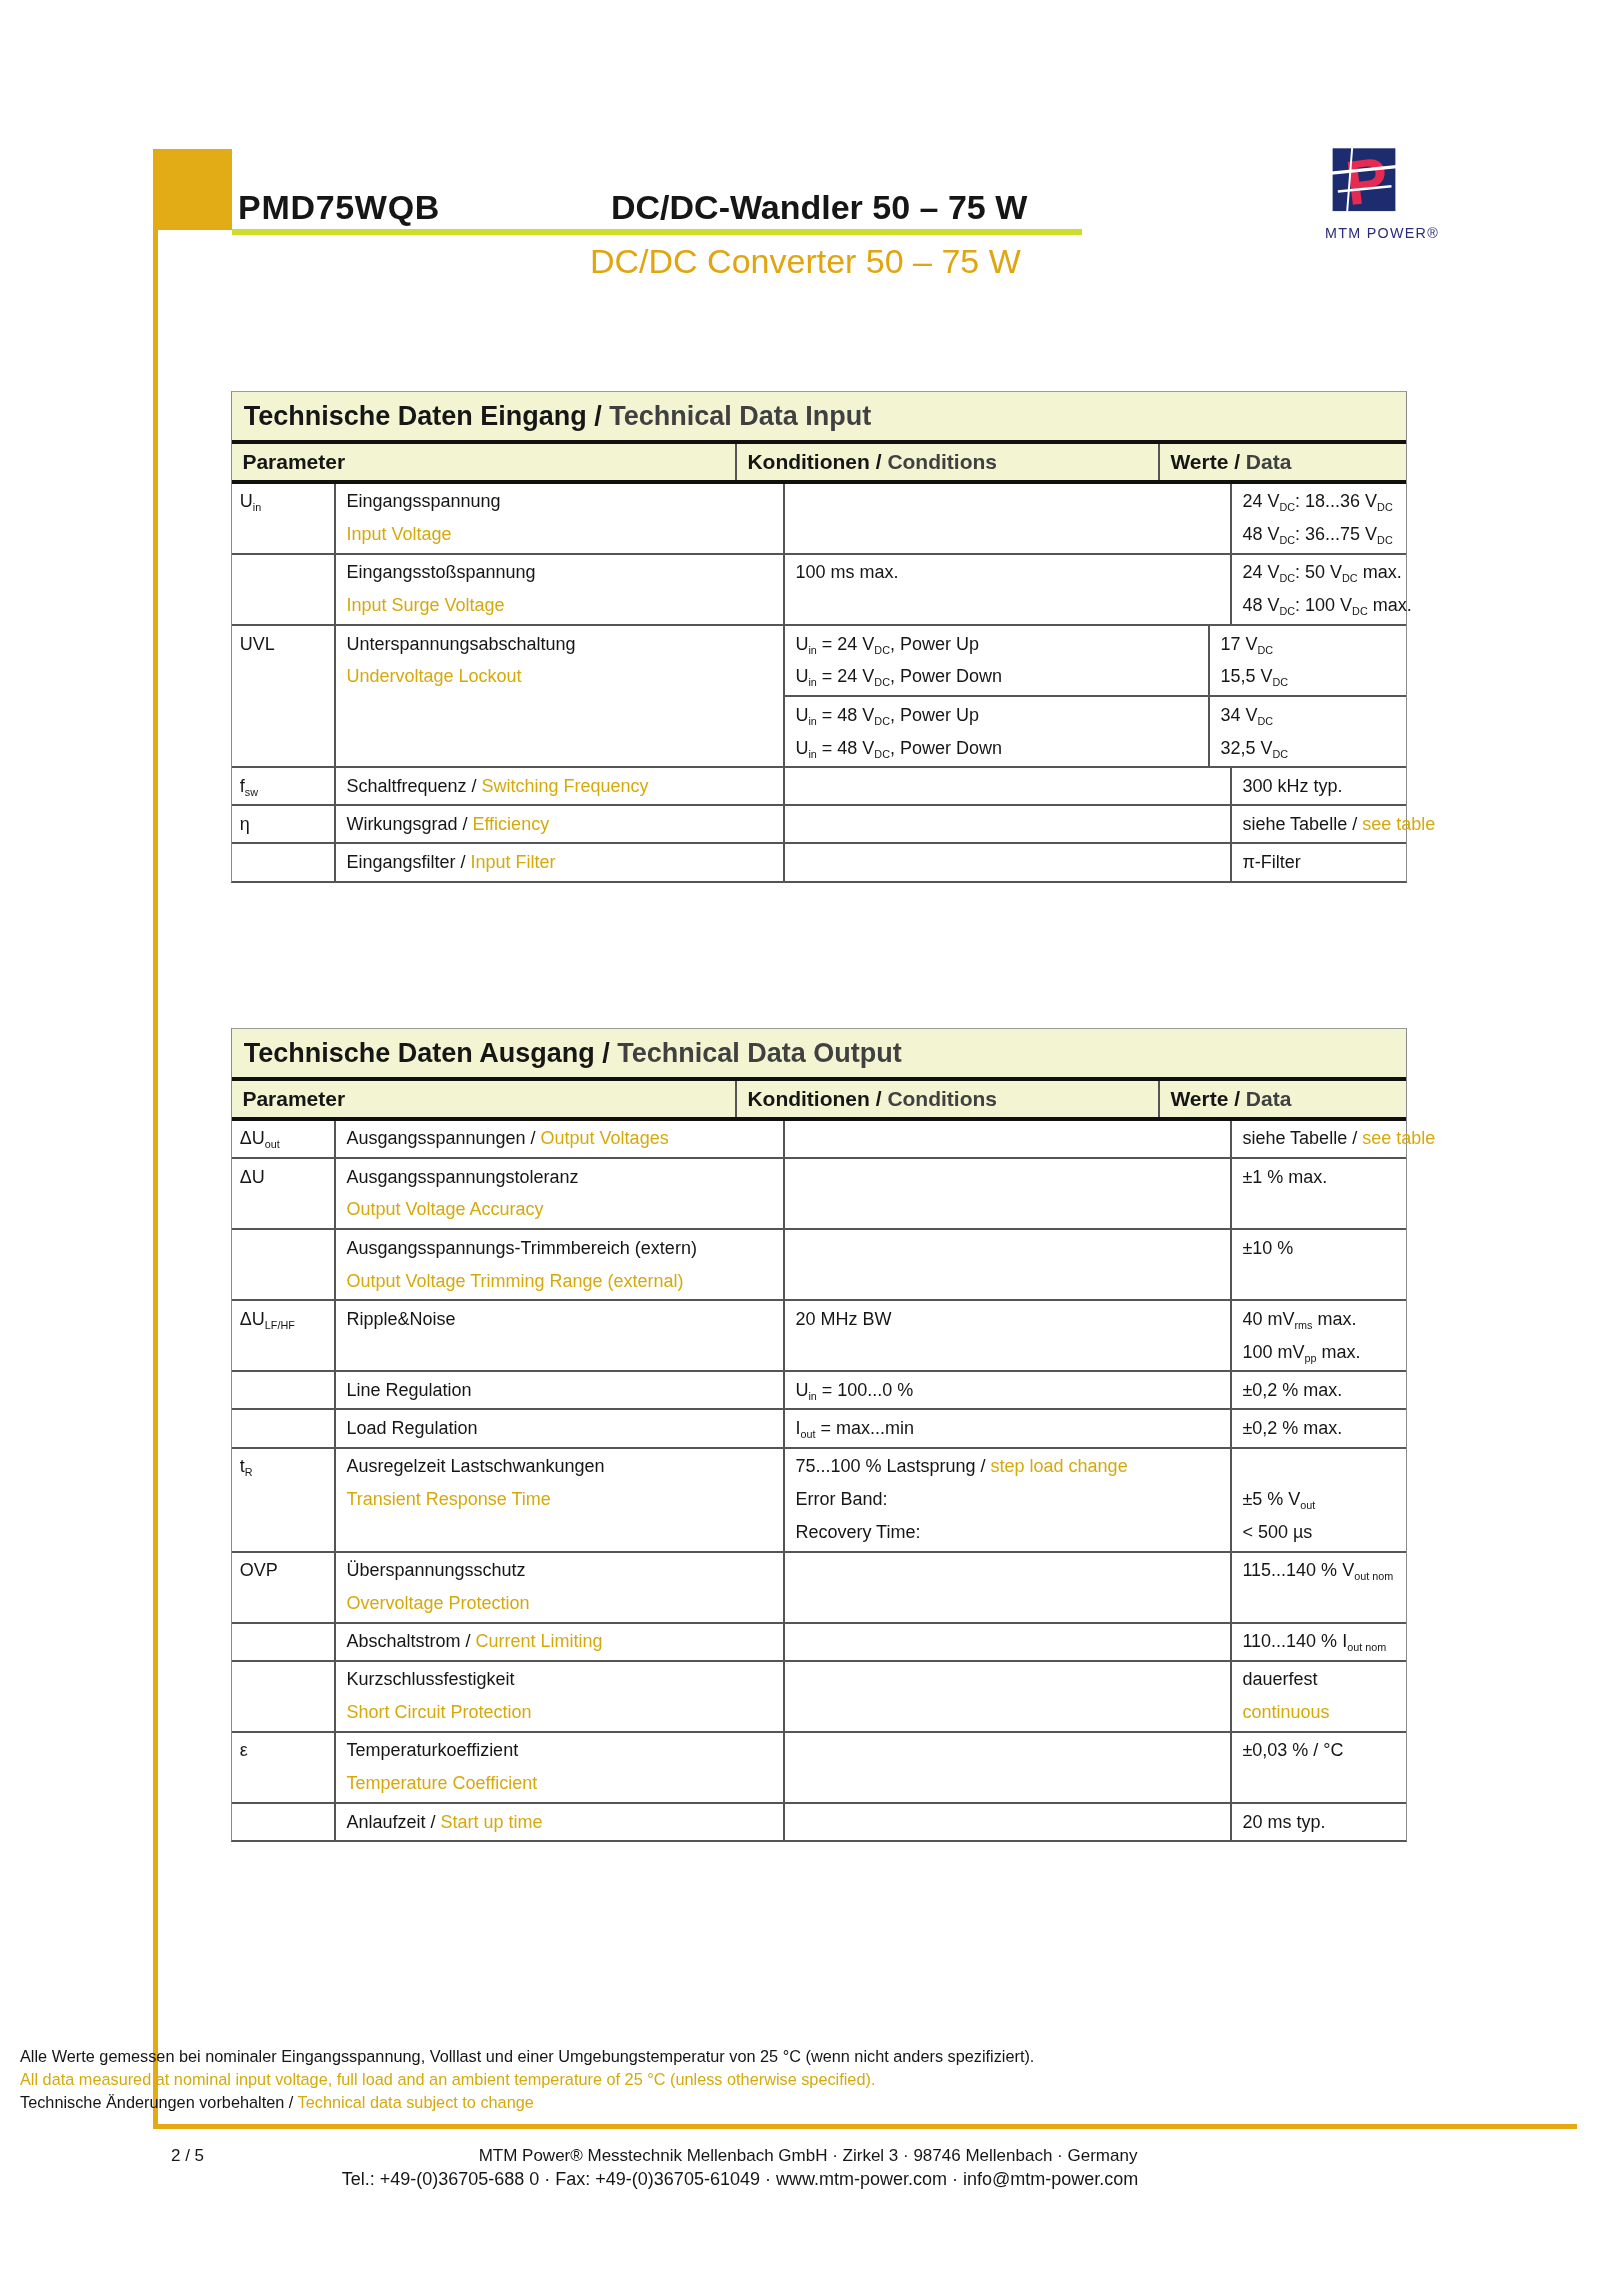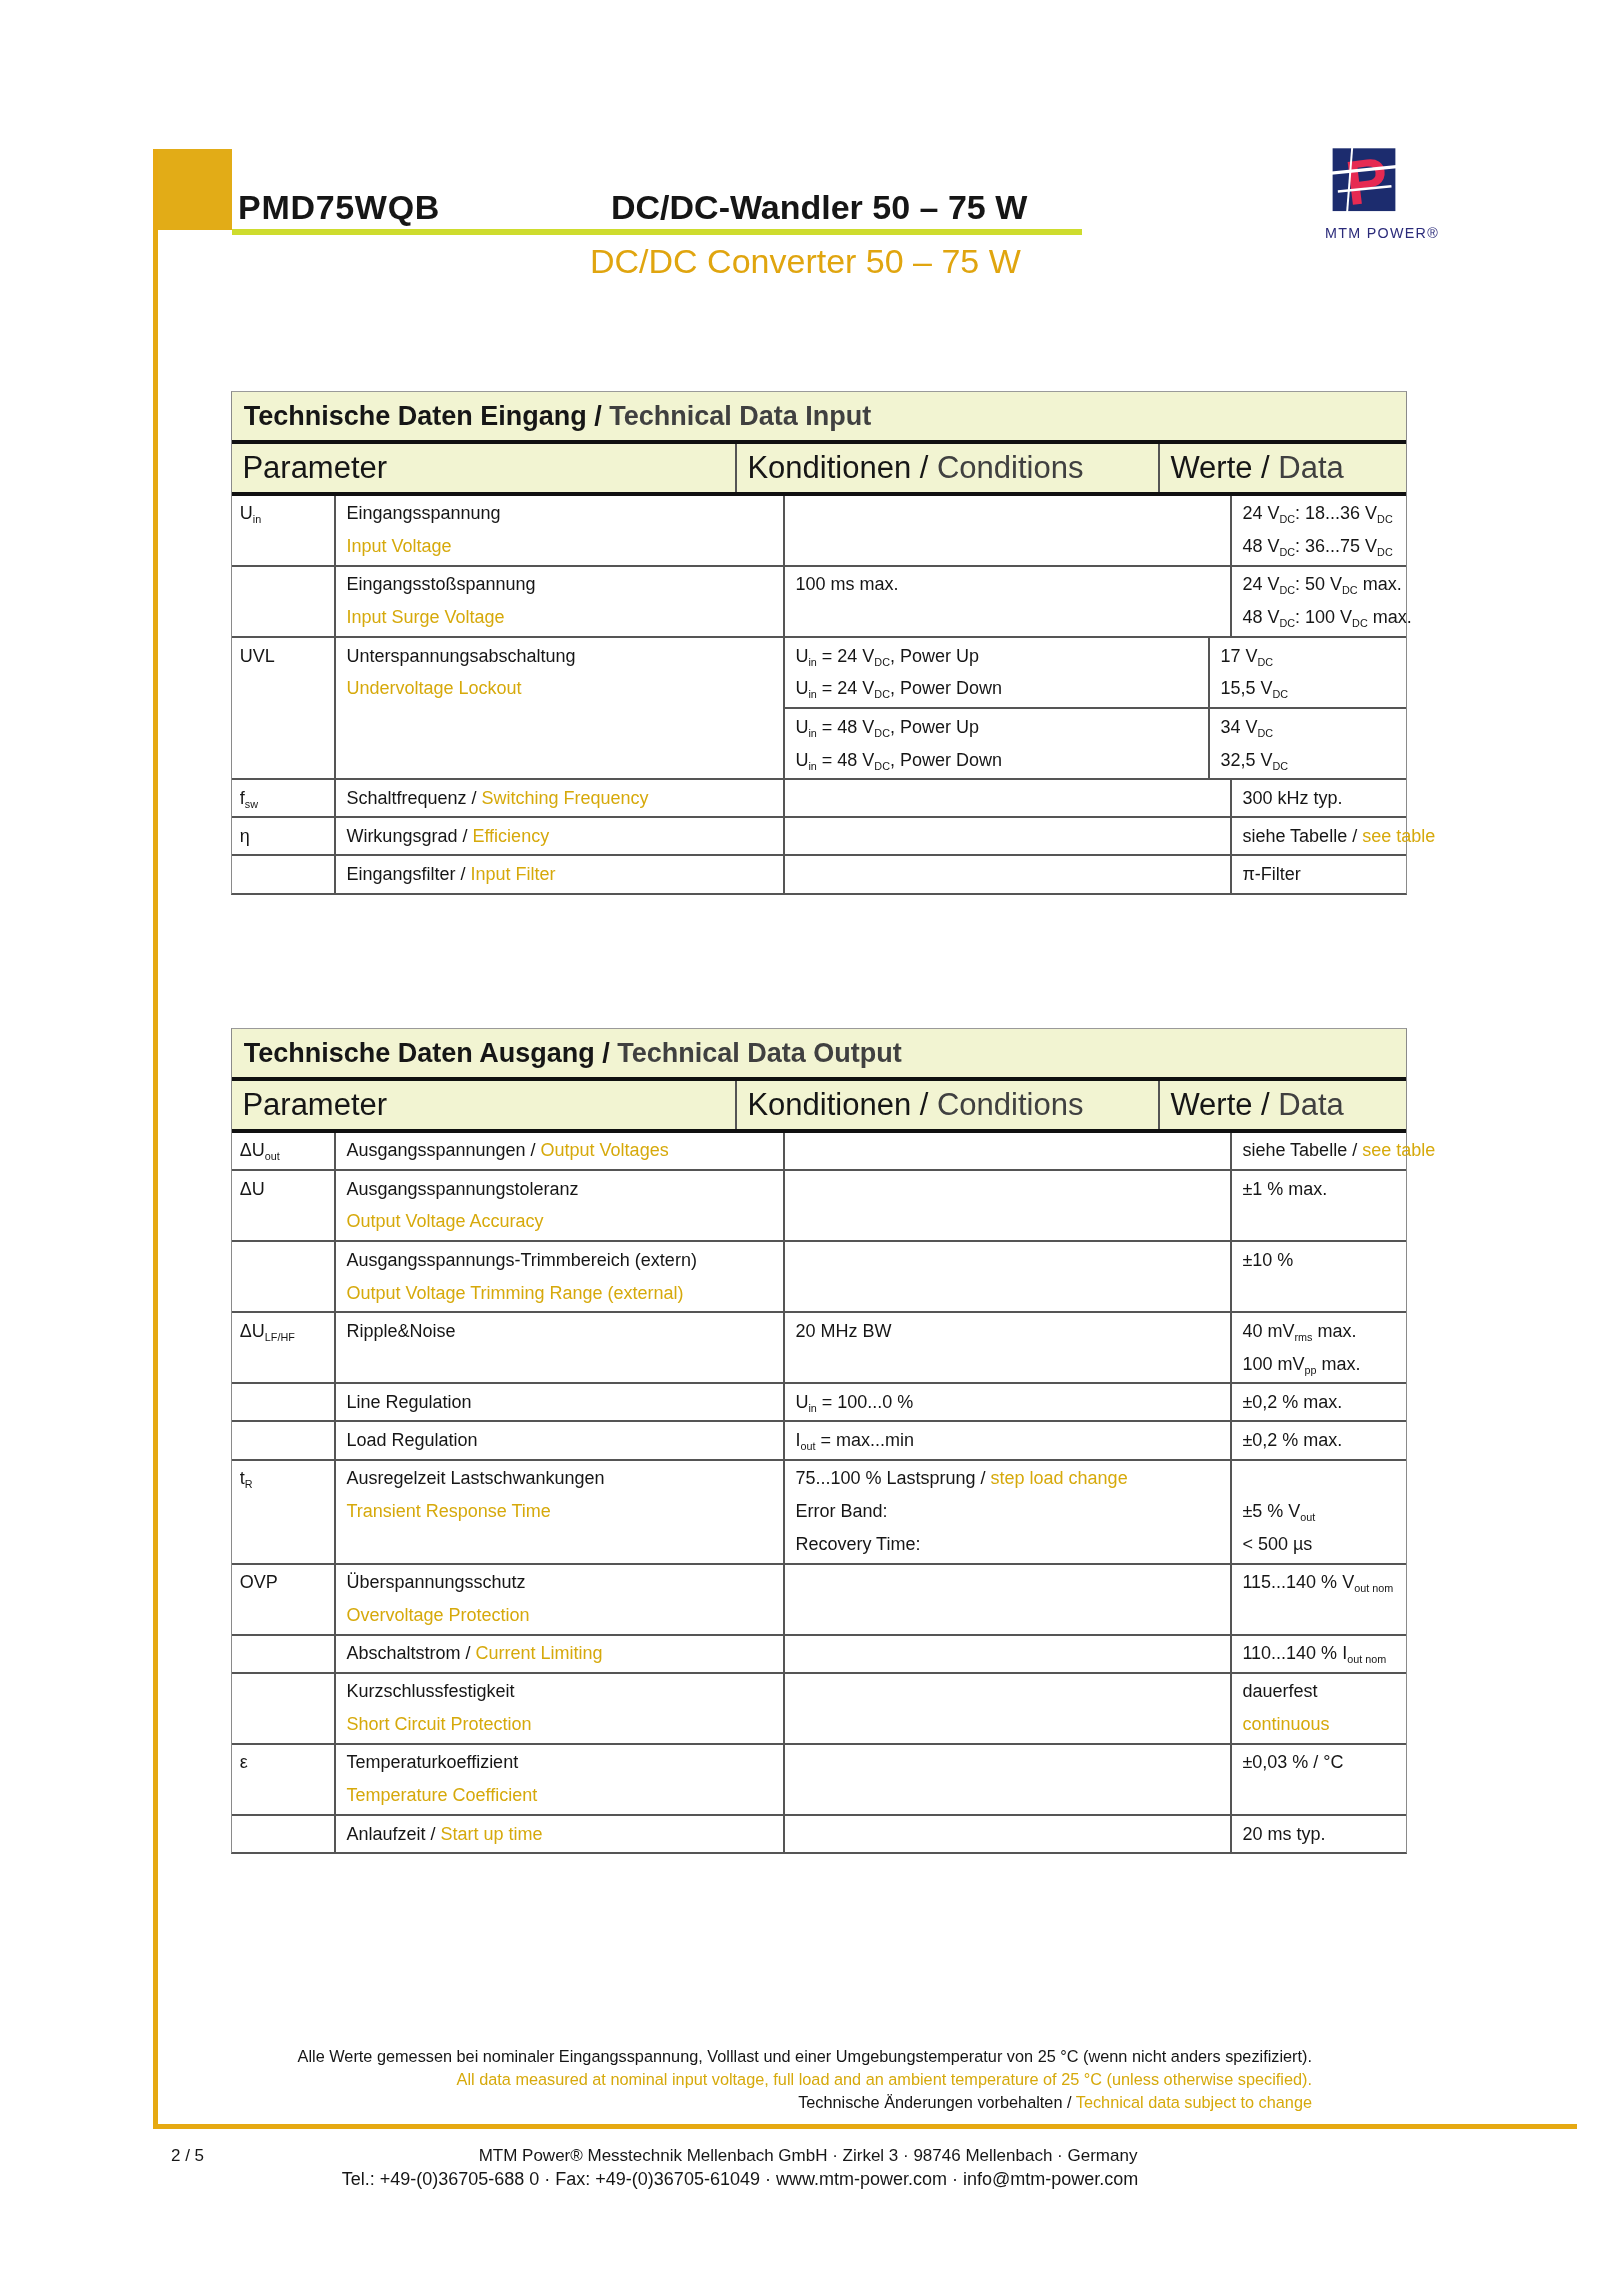--- a/index.html
+++ b/index.html
@@ -20,41 +20,41 @@
   
   .logo{position:absolute;left:1325px;top:147px;width:78px;text-align:center;}
   .logo-brand{margin-top:7.8px;font-size:14.3px;color:#2B2B7A;letter-spacing:1.3px;white-space:nowrap;}
 
   
   .table{position:absolute;left:231px;width:1176px;border-left:1.3px solid #8a8a8a;border-right:1.3px solid #8a8a8a;
          border-top:0.7px solid #9a9a9a;border-bottom:2.6px solid #555;box-sizing:border-box;background:#fff;}
   .t1{top:391px;} .t2{top:1028px;}
   .band{background:#F2F4D2;font-size:27px;font-weight:bold;padding:8.5px 11.7px;border-bottom:4.6px solid #101010;}
   .band .en,.cols .en{color:#404040;}
-  .cols{display:grid;grid-template-columns:503px 423px 1fr;background:#F2F4D2;font-size:31px;font-weight:normal;
+  .cols{display:grid;grid-template-columns:503px 423px 1fr;background:#F2F4D2;font-size:21px;font-weight:bold;
         border-bottom:4.6px solid #101010;}
   .cols .col{padding:5.9px 10.4px;}
   .cols .col + .col{border-left:2px solid #555;}
   .tbody .row{display:grid;grid-template-columns:78px 425px 423px 1fr;box-sizing:border-box;gap:24px;}
   .tbody .row.has-blocks{grid-template-columns:78px 425px 1fr;}
   .tbody .row + .row{border-top:2px solid #555;}
   .c{padding:4.6px 10.4px;box-sizing:border-box;font-size:18px;}
   .c.sym{padding-left:7.8px;padding-right:3.9px;}
   .c.par,.c.cond,.c.val{border-left:2px solid #555;}
   .rblock{border-left:2px solid #555;}
   .rblock .subrow{display:grid;grid-template-columns:423px 1fr;}
   .rblock .subrow .c.cond{border-left:none;}
   .rblock .subrow.divided{border-bottom:2px solid #555;}
   .line{line-height:27px;min-height:27px;white-space:nowrap;}
   .line + .line{margin-top:5.9px;}
   .en{color:#D6A90B;}
   sub{font-size:0.6em;vertical-align:-0.35em;line-height:0;}
 
   
-  .notes{position:absolute;left:0;top:2045px;width:1312px;text-align:right;font-size:16.3px;line-height:23px;}
+  .notes{position:absolute;left:0;top:2045px;width:1312px;text-align:left;font-size:16.3px;line-height:23px;padding-left:20px;}
   .notes .en-line{color:#D6A90B;}
   .page-number{position:absolute;left:171px;top:2146px;font-size:17px;}
   .footer-company{position:absolute;left:0;top:2146px;width:1616px;text-align:center;font-size:17px;}
   .footer-contact{position:absolute;left:0;top:2169px;width:1480px;text-align:center;font-size:18px;}
 </style>
 </head>
 <body>
 
 <div class="page">
 

